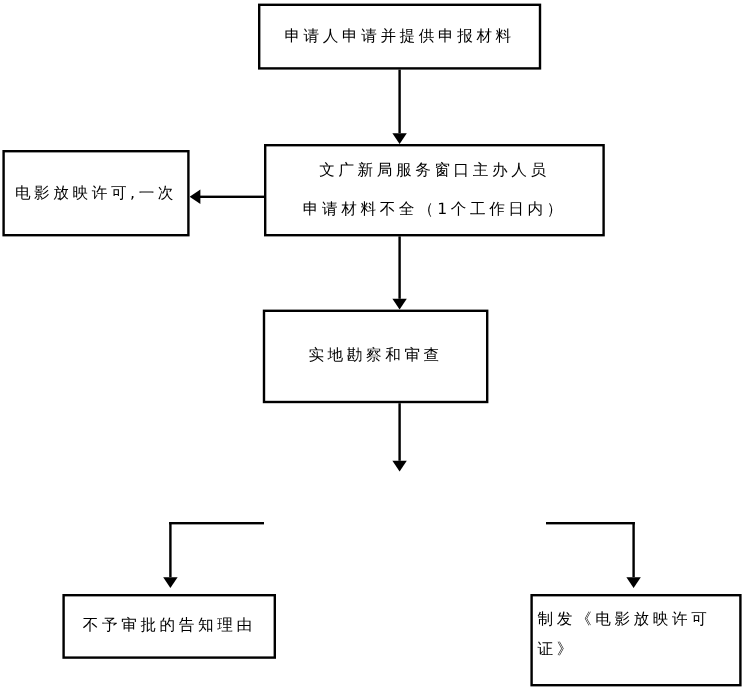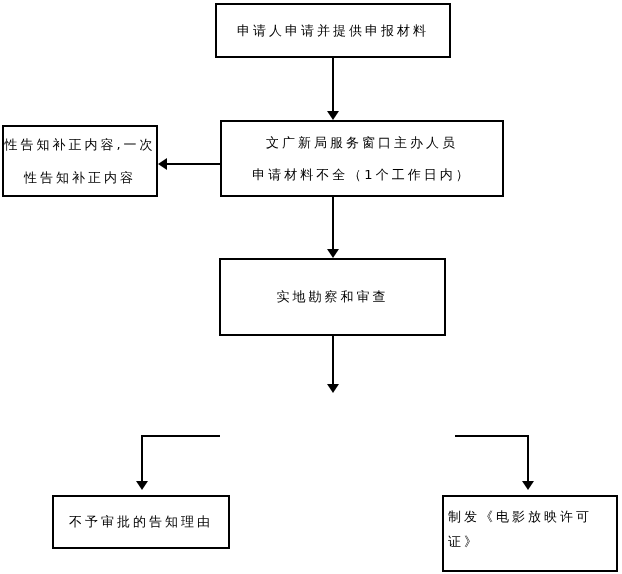--- a/index.html
+++ b/index.html
@@ -80,28 +80,27 @@
 
   <div class="node" style="left:220px; top:120px; width:284px; height:77px">
     <div class="line">文广新局服务窗口主办人员</div>
     <div class="line">申请材料不全（1个工作日内）</div>
   </div>
 
   <div class="hline" style="left:166px; top:163px; width:54px; height:2px"></div>
   <div class="arr-left" style="left:158px; top:158px"></div>
 
   <div class="node compact" style="left:2px; top:125px; width:156px; height:72px">
-    <div class="line">性告知补正内容,一次</div>
-    <div class="line">性告知补正内容</div>
+    <div class="line">电影放映许可,一次</div>
   </div>
 
   <div class="vline" style="left:332px; top:197px; width:2px; height:52px"></div>
   <div class="arr-down" style="left:327px; top:249px"></div>
 
-  <div class="node" style="left:219px; top:258px; width:227px; height:78px">
+  <div class="node" style="left:219px; top:258px; width:188px; height:78px">
     <div class="line">实地勘察和审查</div>
   </div>
 
   <div class="vline" style="left:332px; top:336px; width:2px; height:48px"></div>
   <div class="arr-down" style="left:327px; top:384px"></div>
 
 
   <div class="hline" style="left:141px; top:435px; width:79px; height:2px"></div>
   <div class="vline" style="left:141px; top:435px; width:2px; height:46px"></div>
   <div class="arr-down" style="left:136px; top:481px"></div>

